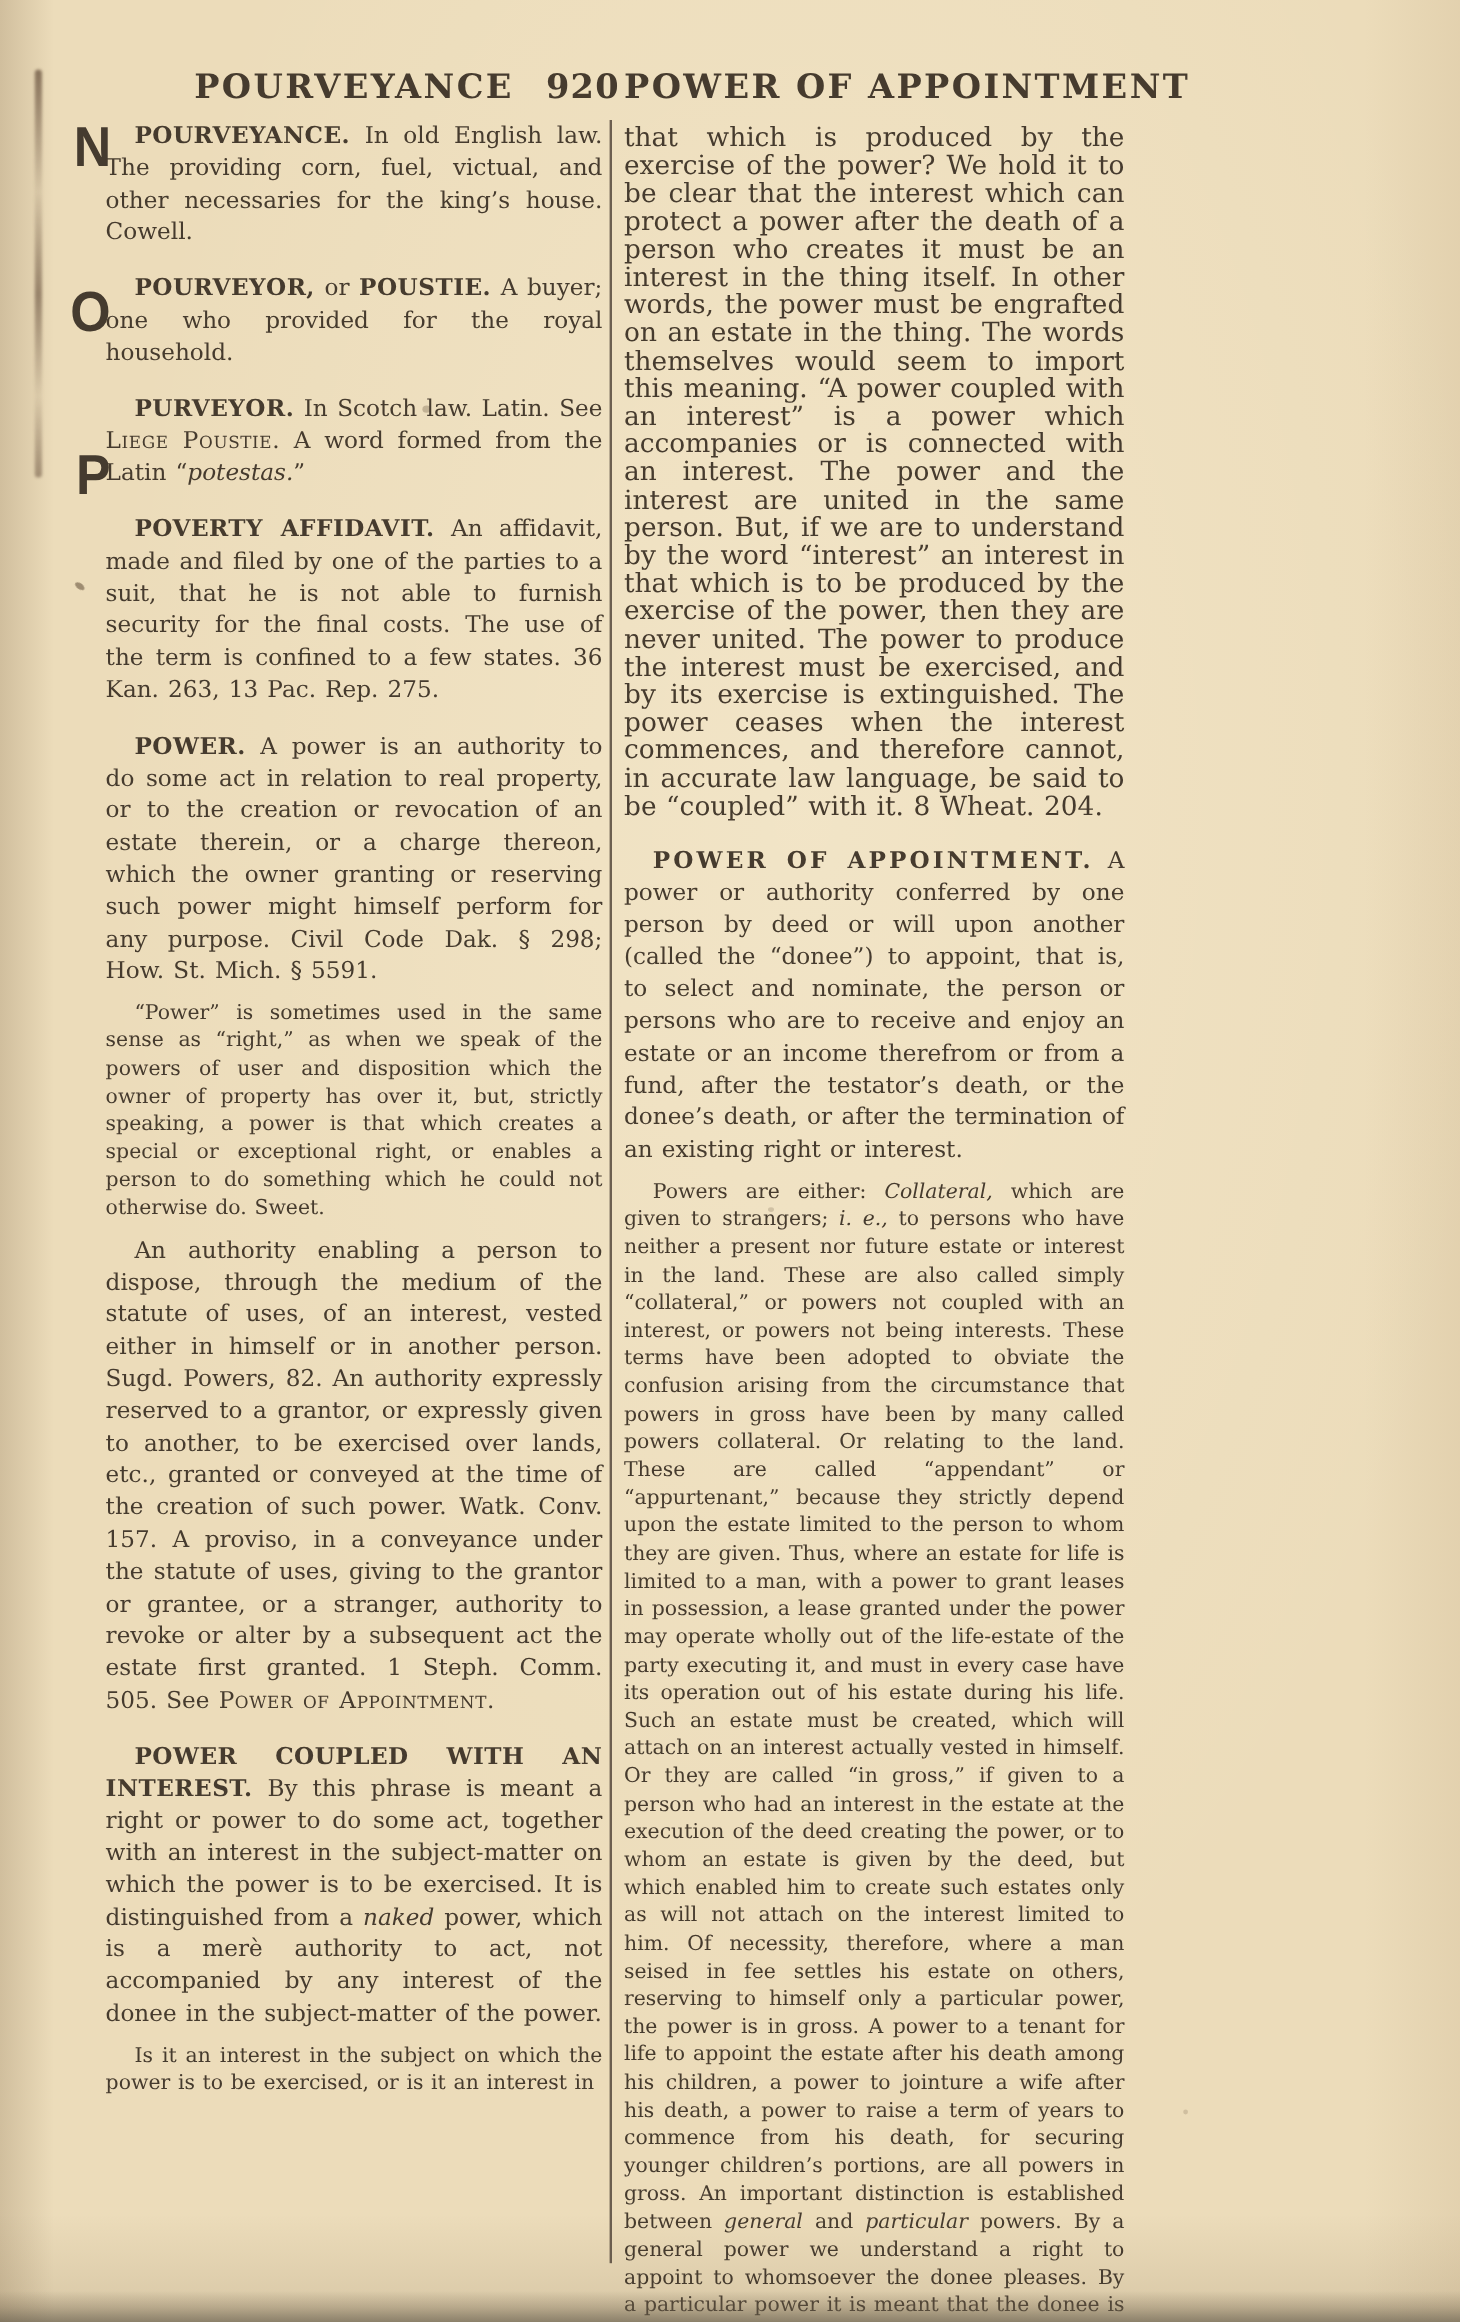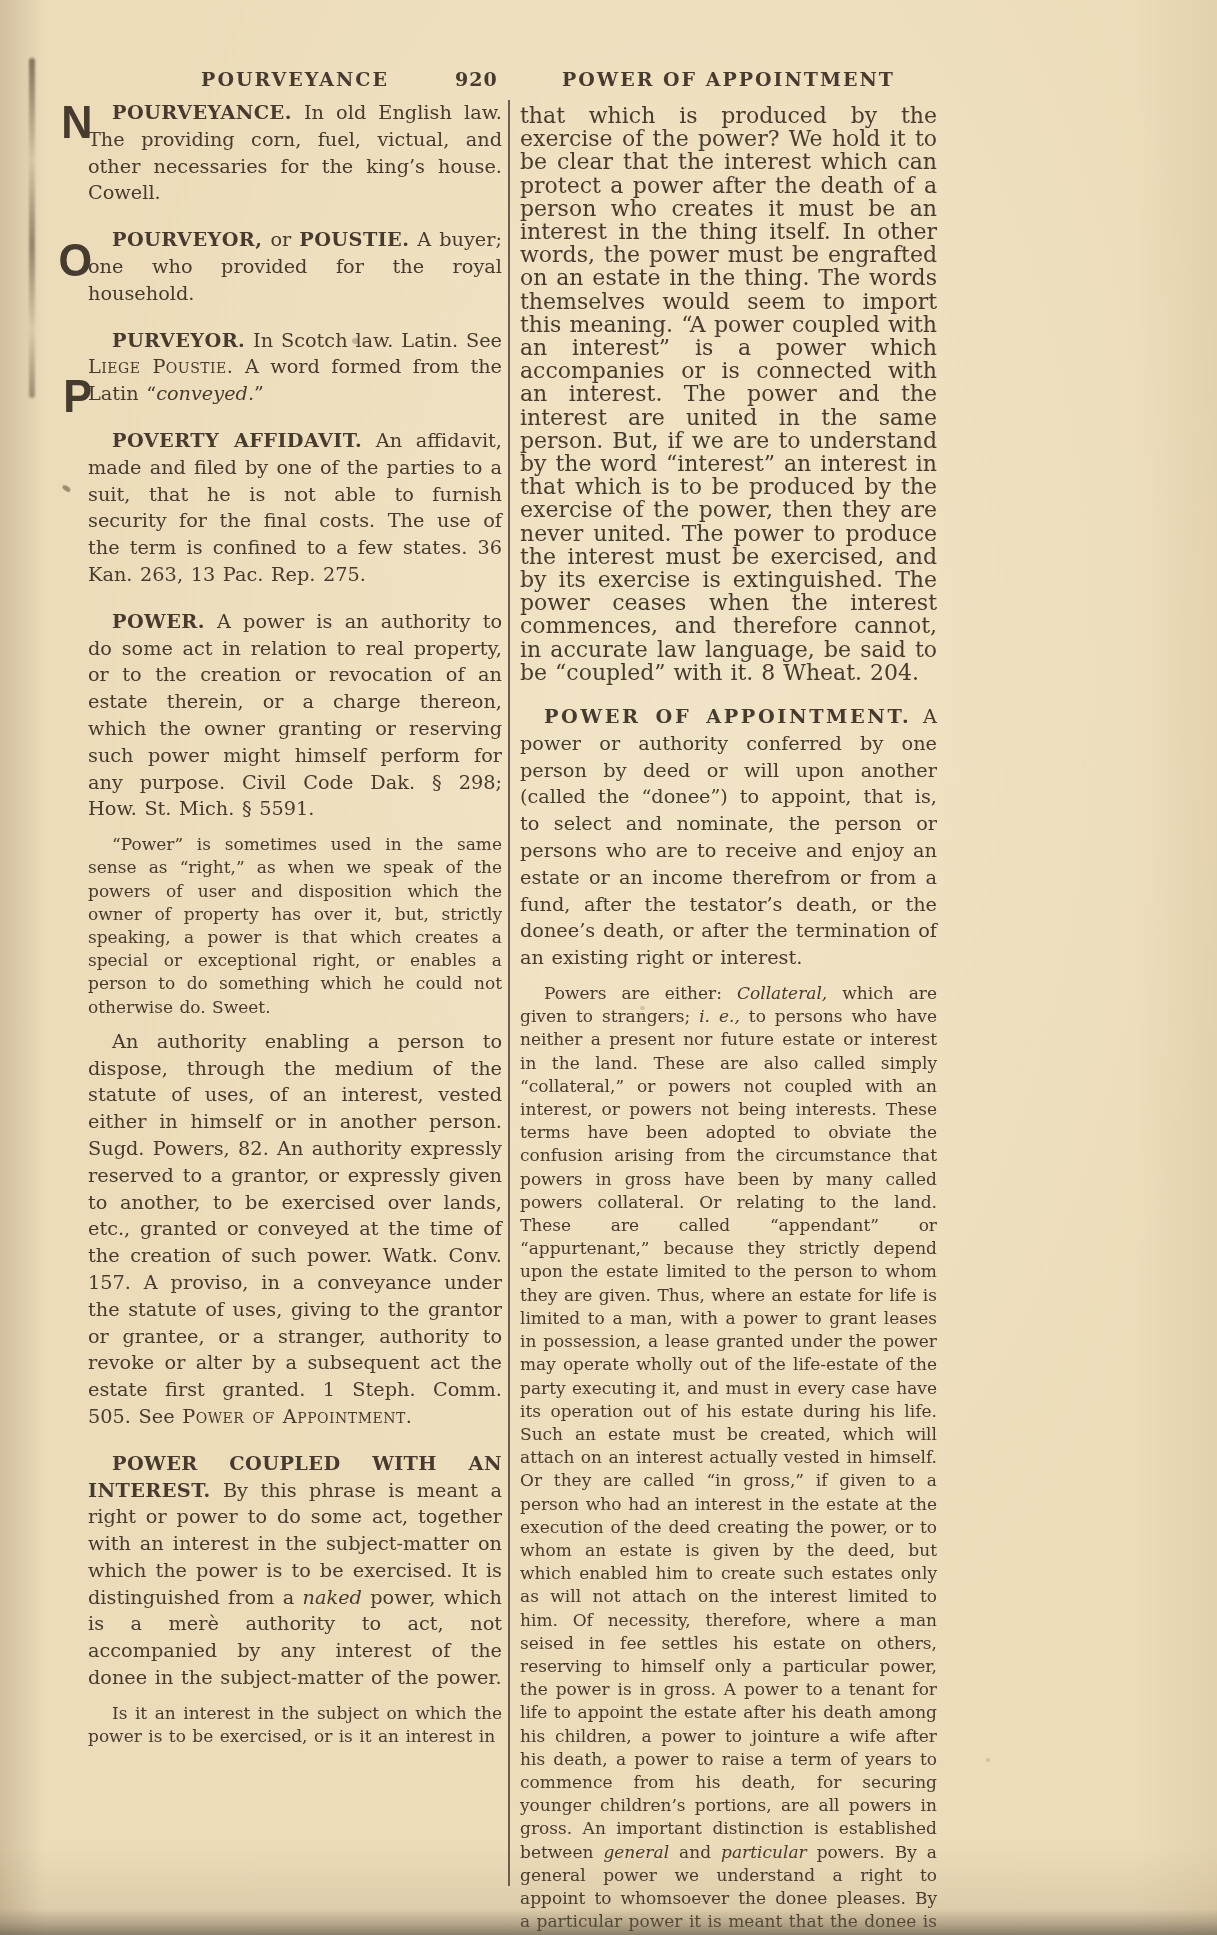--- a/index.html
+++ b/index.html
@@ -36,21 +36,21 @@
     position:absolute;left:0;bottom:0;width:100%;height:26px;
     background:linear-gradient(180deg, rgba(120,105,80,0) 0%, rgba(115,103,82,0.35) 55%, rgba(92,85,70,0.62) 100%);
   }
   .speck{position:absolute;background:rgba(80,60,40,0.5);border-radius:50%;filter:blur(0.6px);}
   .speck.s1{left:62px;top:486px;width:9px;height:5px;transform:rotate(35deg);}
   .speck.s2{left:352px;top:338px;width:7px;height:6px;opacity:.55;}
   .speck.s3{left:640px;top:1006px;width:5px;height:4px;opacity:.4;}
   .speck.s4{left:986px;top:1758px;width:4px;height:4px;opacity:.35;}
 
   
-  .hdr{position:absolute;top:68px;font-weight:700;font-size:19px;letter-spacing:2px;white-space:nowrap;}
+  .hdr{position:absolute;top:56px;font-weight:700;font-size:28px;letter-spacing:2px;white-space:nowrap;}
   .hdr.left{left:88px;width:414px;text-align:center;}
   .hdr.num{left:455px;width:116px;text-align:left;letter-spacing:1px;}
   .hdr.right{left:520px;width:417px;text-align:center;}
 
   
   .thumb{
     position:absolute;
     font-family:"Liberation Sans", sans-serif;
     font-weight:700;font-size:47px;line-height:1;
     color:#453b2f;
@@ -102,21 +102,21 @@
 
   <div class="thumb n">N</div>
   <div class="thumb o">O</div>
   <div class="thumb p">P</div>
 
   <div class="divider"></div>
 
   <div class="col left">
       <p class="para entry"><span class="seg-b">POURVEYANCE.</span><span class="seg-n"> In old English law. The providing corn, fuel, victual, and other necessaries for the king’s house. Cowell.</span></p>
       <p class="para entry"><span class="seg-b">POURVEYOR,</span><span class="seg-n"> or </span><span class="seg-b">POUSTIE.</span><span class="seg-n"> A buyer; one who provided for the royal household.</span></p>
-      <p class="para entry"><span class="seg-b">PURVEYOR.</span><span class="seg-n"> In Scotch law. Latin. See </span><span class="seg-sc">Liege Poustie.</span><span class="seg-n"> A word formed from the Latin “</span><span class="seg-i">conveyed.</span><span class="seg-n">”</span></p>
+      <p class="para entry"><span class="seg-b">PURVEYOR.</span><span class="seg-n"> In Scotch law. Latin. See </span><span class="seg-sc">Liege Poustie.</span><span class="seg-n"> A word formed from the Latin “</span><span class="seg-i">potestas.</span><span class="seg-n">”</span></p>
       <p class="para entry"><span class="seg-b">POVERTY AFFIDAVIT.</span><span class="seg-n"> An affidavit, made and filed by one of the parties to a suit, that he is not able to furnish security for the final costs. The use of the term is confined to a few states. 36 Kan. 263, 13 Pac. Rep. 275.</span></p>
       <p class="para entry"><span class="seg-b">POWER.</span><span class="seg-n"> A power is an authority to do some act in relation to real property, or to the creation or revocation of an estate therein, or a charge thereon, which the owner granting or reserving such power might himself perform for any purpose. Civil Code Dak. § 298; How. St. Mich. § 5591.</span></p>
       <p class="para small"><span class="seg-n">“Power” is sometimes used in the same sense as “right,” as when we speak of the powers of user and disposition which the owner of property has over it, but, strictly speaking, a power is that which creates a special or exceptional right, or enables a person to do something which he could not otherwise do. Sweet.</span></p>
       <p class="para body"><span class="seg-n">An authority enabling a person to dispose, through the medium of the statute of uses, of an interest, vested either in himself or in another person. Sugd. Powers, 82. An authority expressly reserved to a grantor, or expressly given to another, to be exercised over lands, etc., granted or conveyed at the time of the creation of such power. Watk. Conv. 157. A proviso, in a conveyance under the statute of uses, giving to the grantor or grantee, or a stranger, authority to revoke or alter by a subsequent act the estate first granted. 1 Steph. Comm. 505. See </span><span class="seg-sc">Power of Appointment.</span></p>
       <p class="para entry"><span class="seg-b">POWER COUPLED WITH AN INTEREST.</span><span class="seg-n"> By this phrase is meant a right or power to do some act, together with an interest in the subject-matter on which the power is to be exercised. It is distinguished from a </span><span class="seg-i">naked</span><span class="seg-n"> power, which is a merè authority to act, not accompanied by any interest of the donee in the subject-matter of the power.</span></p>
       <p class="para small"><span class="seg-n">Is it an interest in the subject on which the power is to be exercised, or is it an interest in</span></p>
     </div>
   <div class="col right">
       <p class="para cont"><span class="seg-n">that which is produced by the exercise of the power? We hold it to be clear that the interest which can protect a power after the death of a person who creates it must be an interest in the thing itself. In other words, the power must be engrafted on an estate in the thing. The words themselves would seem to import this meaning. “A power coupled with an interest” is a power which accompanies or is connected with an interest. The power and the interest are united in the same person. But, if we are to understand by the word “interest” an interest in that which is to be produced by the exercise of the power, then they are never united. The power to produce the interest must be exercised, and by its exercise is extinguished. The power ceases when the interest commences, and therefore cannot, in accurate law language, be said to be “coupled” with it. 8 Wheat. 204.</span></p>
       <p class="para entry"><span class="seg-bw">POWER OF APPOINTMENT.</span><span class="seg-n"> A power or authority conferred by one person by deed or will upon another (called the “donee”) to appoint, that is, to select and nominate, the person or persons who are to receive and enjoy an estate or an income therefrom or from a fund, after the testator’s death, or the donee’s death, or after the termination of an existing right or interest.</span></p>

